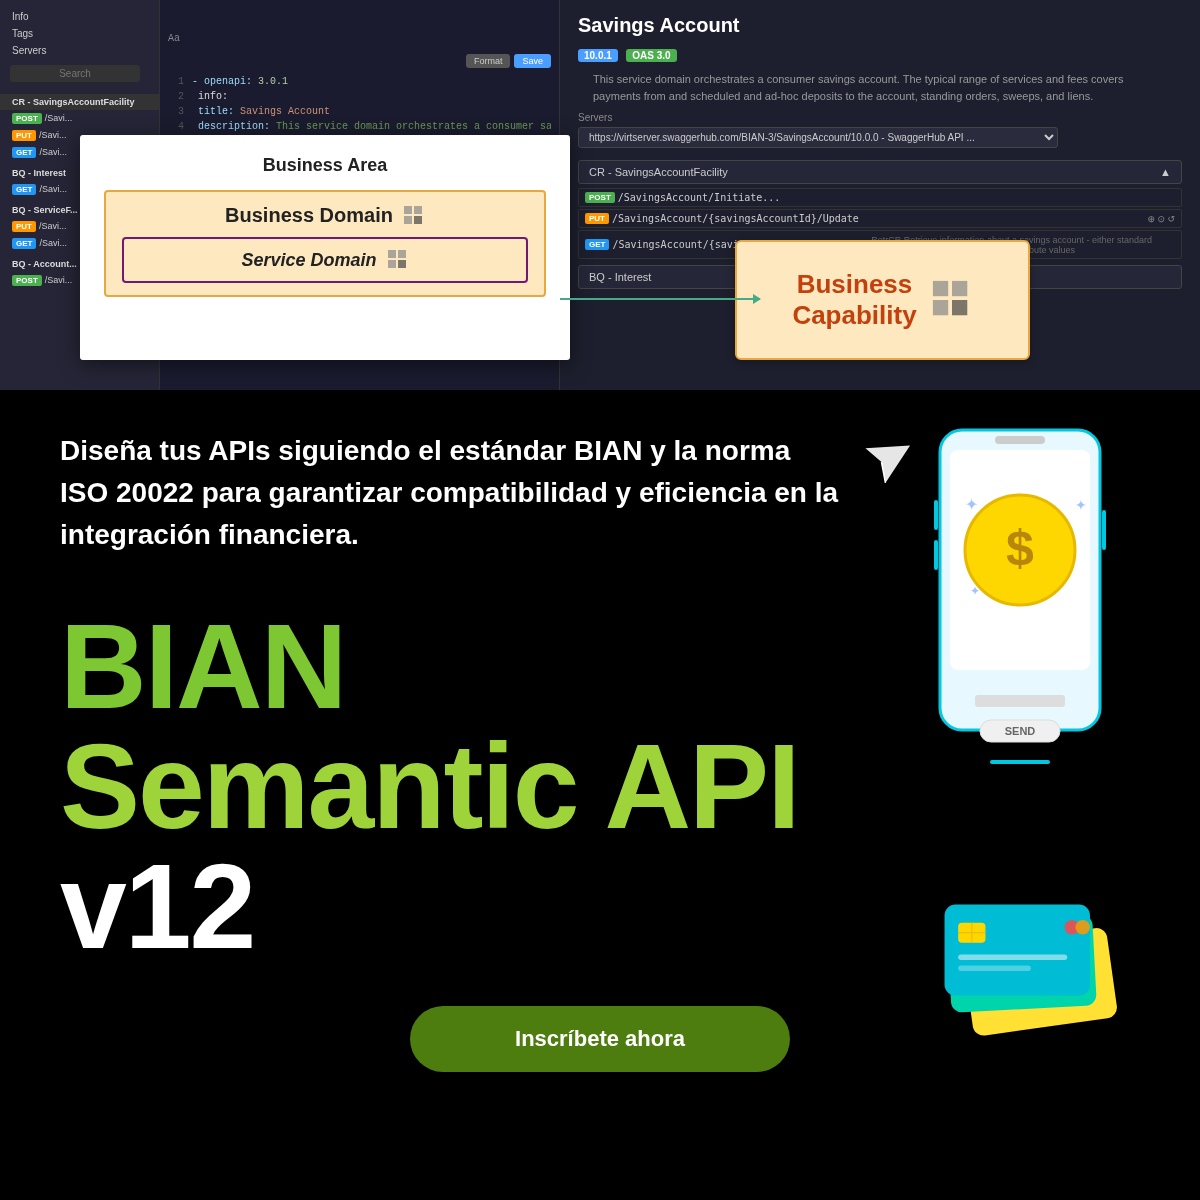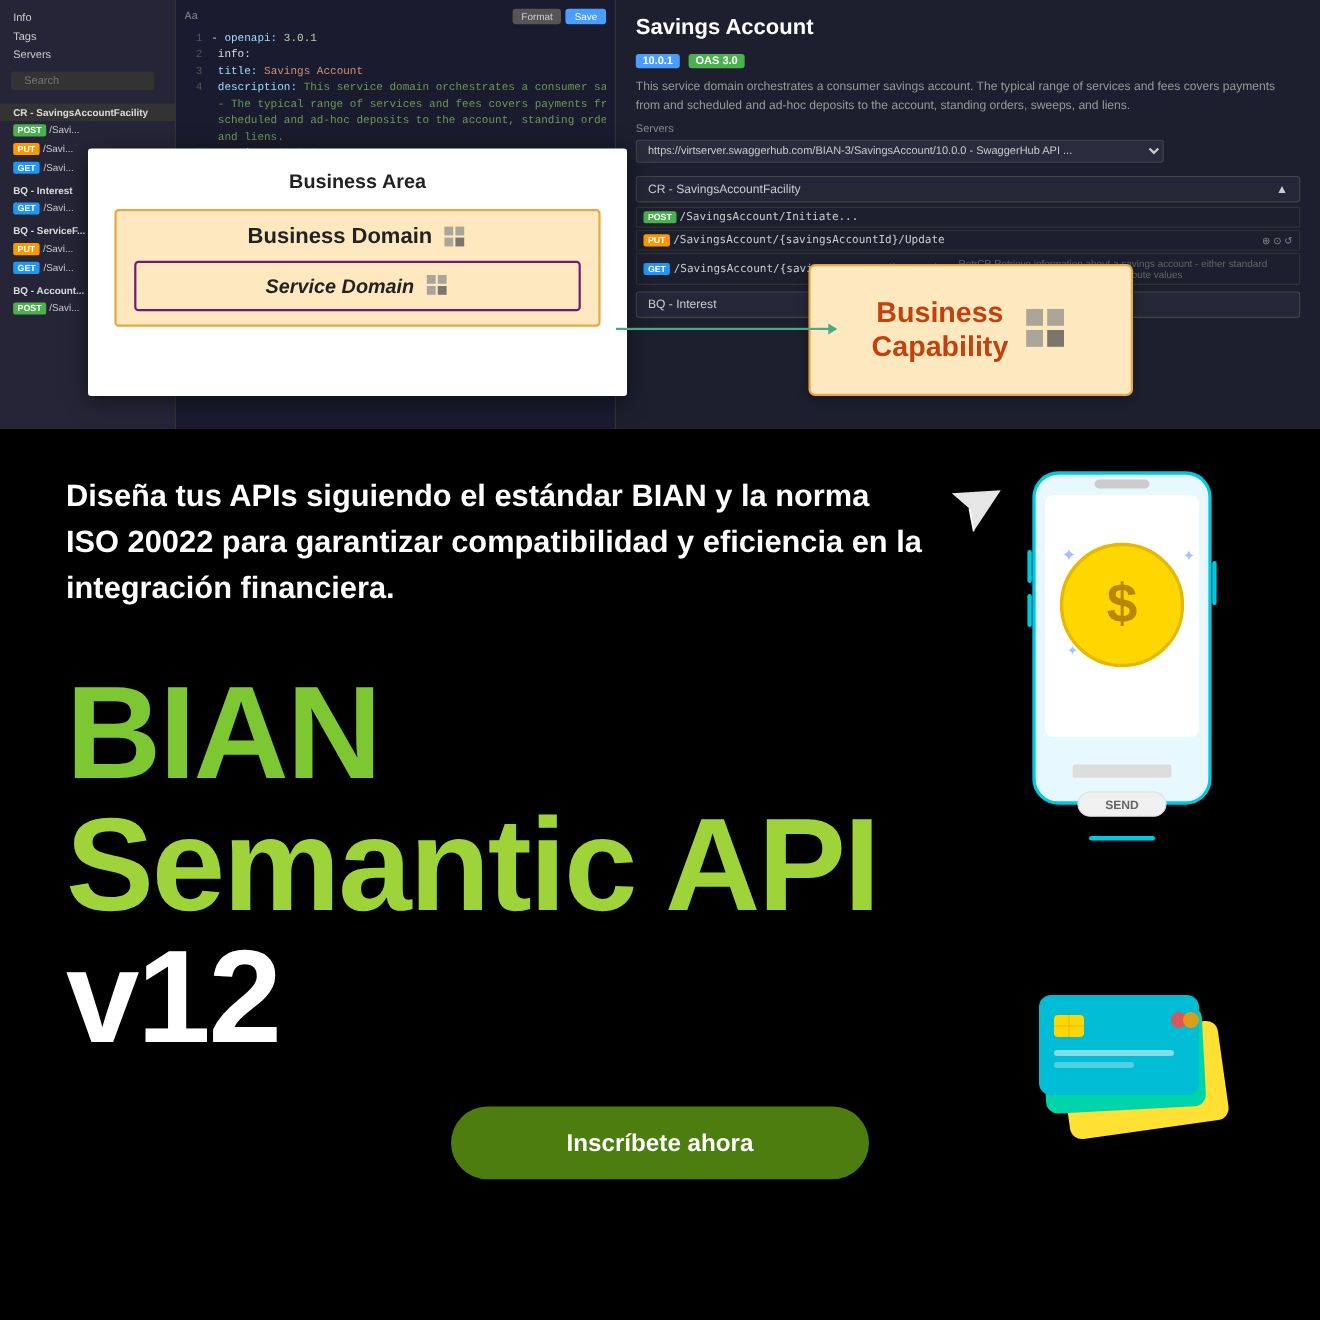--- a/index.html
+++ b/index.html
@@ -40,24 +40,25 @@
       color: #ccc;
       white-space: nowrap;
       overflow: hidden;
     }
     .ide-sidebar-item.active { color: #fff; background: #333; }
     .ide-sidebar-search {
       margin: 6px 10px;
       background: #333;
       border: none;
       border-radius: 3px;
-      padding: 3px 12px;
+      padding: 3px 24px;
       color: #ccc;
       font-size: 10px;
       width: 130px;
+      text-align: center;
     }
     .method-badge {
       display: inline-block;
       padding: 1px 4px;
       border-radius: 2px;
       font-size: 8px;
       font-weight: bold;
       margin-right: 3px;
     }
     .method-post { background: #4CAF50; color: #fff; }
@@ -85,20 +86,21 @@
       gap: 4px;
     }
     .editor-btn {
       background: #555;
       color: #ccc;
       border: none;
       border-radius: 3px;
       padding: 2px 8px;
       font-size: 9px;
       cursor: pointer;
+      margin-top: 46px;
     }
     .editor-btn.primary { background: #4a9eff; color: #fff; }
     .code-line { line-height: 1.5; white-space: nowrap; overflow: hidden; }
     .code-num { color: #555; margin-right: 8px; display: inline-block; width: 16px; text-align: right; }
     .code-key { color: #9cdcfe; }
     .code-val { color: #ce9178; }
     .code-num-val { color: #b5cea8; }
     .code-comment { color: #6a9955; }
 
     
@@ -124,21 +126,21 @@
       font-size: 10px;
       font-weight: bold;
       margin-right: 4px;
     }
     .badge-version { background: #4a9eff; color: #fff; }
     .badge-oas { background: #4CAF50; color: #fff; }
     .api-desc {
       font-size: 11px;
       color: #999;
       line-height: 1.5;
-      margin: 8px 0;
+      margin: 8px 15px;
     }
     .servers-label {
       font-size: 10px;
       color: #888;
       margin-bottom: 4px;
     }
     .servers-select {
       background: #2a2b3d;
       border: 1px solid #444;
       color: #ccc;

